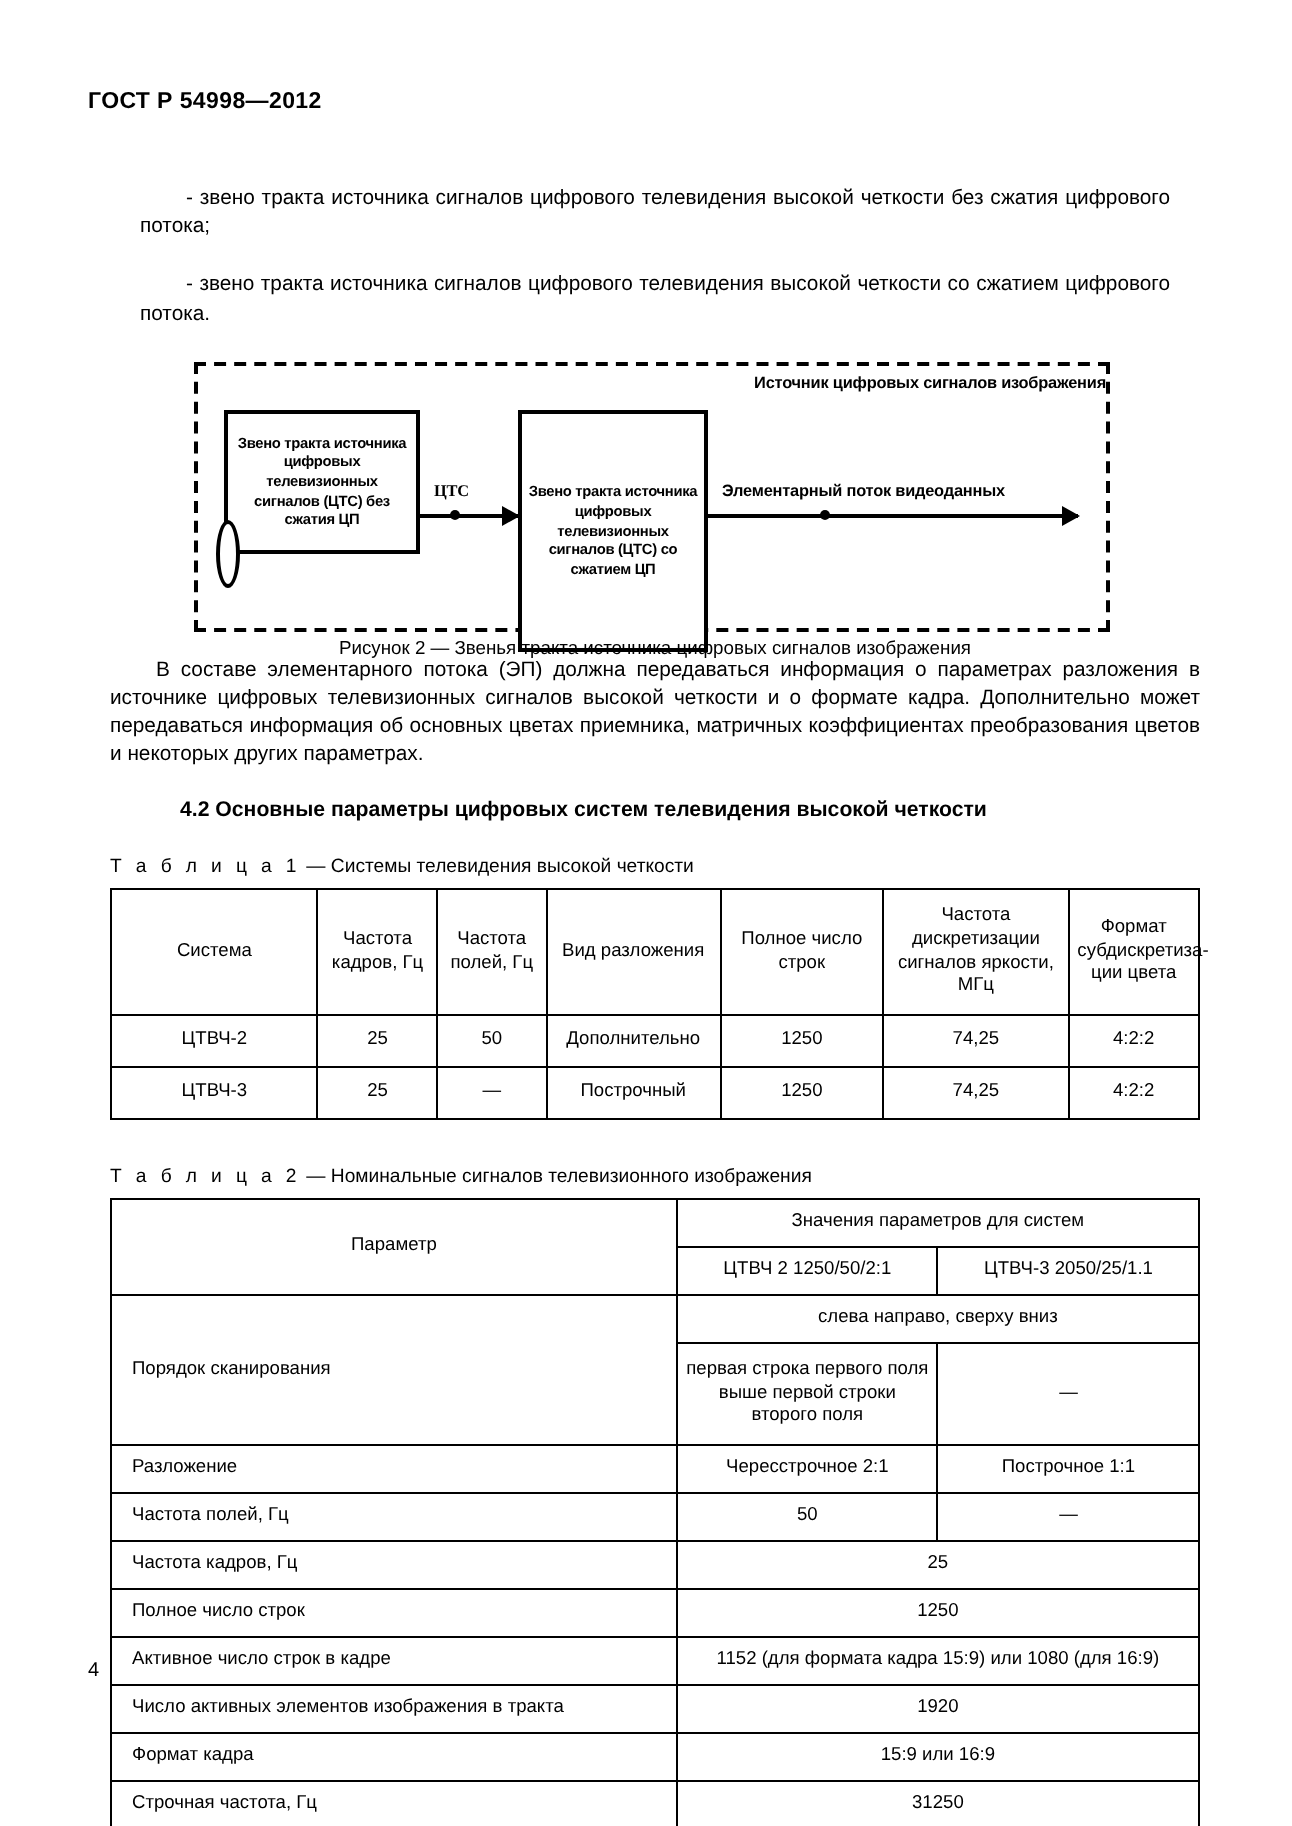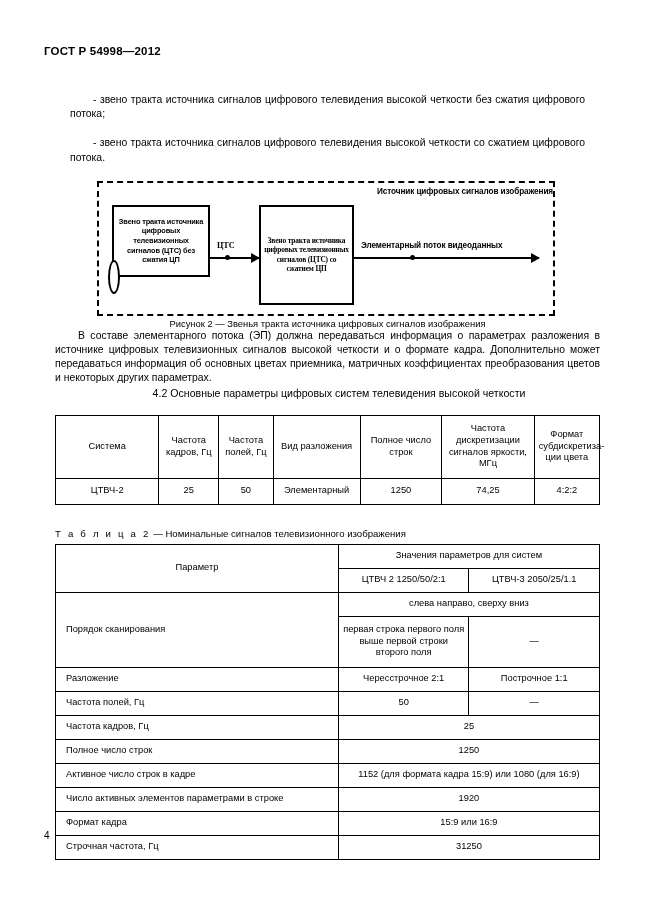--- a/index.html
+++ b/index.html
@@ -44,26 +44,25 @@
     text-indent: 23px;
   }
   p.dash-item {
     margin: 15px;
     font-size: 10.4px;
     line-height: 14.2px;
     text-align: justify;
     text-indent: 23px;
   }
   .section-head {
-    margin: 0;
+    margin: 12px;
     font-size: 10.6px;
-    font-weight: normal;
+    font-weight: bold;
     line-height: 15px;
     text-indent: 23px;
-    text-align: center;
   }
 
   
   .figure-wrap {
     margin-top: 16px;
     height: 148px;
     position: relative;
   }
   .diagram-outer {
     position: absolute;
@@ -93,21 +92,21 @@
     align-items: center;
     justify-content: center;
     text-align: center;
     font-size: 7.4px;
     font-weight: bold;
     line-height: 9.6px;
     padding: 2px;
     letter-spacing: -0.15px;
   }
   .blk-left { left: 13px; top: 22px; width: 98px; height: 72px; }
-  .blk-right { left: 160px; top: 22px; width: 95px; height: 100px; font-family: Liberation Serif, serif; }
+  .blk-right { left: 160px; top: 22px; width: 95px; height: 121px; }
 
   .lens {
     position: absolute;
     left: -6px;
     top: 53px;
     width: 12px;
     height: 34px;
     border: 2.5px solid #000;
     border-radius: 50%;
     background: #fff;
@@ -233,20 +232,21 @@
             <span class="dot"></span>
           </div>
       </div>
       <div class="figure-caption">Рисунок 2 — Звенья тракта источника цифровых сигналов изображения</div>
     </div>
 
     <p class="body-par">В составе элементарного  потока (ЭП) должна передаваться информация о параметрах разложения в источнике цифровых телевизионных сигналов высокой четкости и о формате кадра. Дополнительно может передаваться информация об основных цветах приемника, матричных коэффициентах преобразования цветов и некоторых других параметрах.</p>
     <p class="section-head">4.2 Основные параметры цифровых систем телевидения высокой четкости</p>
 
     <div class="t1-wrap">
+      <p class="tbl-caption"><span class="spaced">Т а б л и ц а 1</span><span> — Системы телевидения высокой четкости</span></p>
       <table class="gost-table">
         <colgroup>
           <col style="width:19%">
             <col style="width:11%">
             <col style="width:10%">
             <col style="width:16%">
             <col style="width:15%">
             <col style="width:17%">
             <col style="width:12%">
         </colgroup>
@@ -257,21 +257,30 @@
           <td>Частота полей, Гц</td>
           <td>Вид разложения</td>
           <td>Полное число строк</td>
           <td>Частота дискретизации сигналов яркости,  МГц</td>
           <td>Формат субдискретиза-ции цвета</td>
         </tr>
         <tr class="t1-body">
           <td>ЦТВЧ-2</td>
           <td>25</td>
           <td>50</td>
-          <td>Элементарный</td>
+          <td>Дополнительно</td>
+          <td>1250</td>
+          <td>74,25</td>
+          <td>4:2:2</td>
+        </tr>
+        <tr class="t1-body">
+          <td>ЦТВЧ-3</td>
+          <td>25</td>
+          <td>—</td>
+          <td>Построчный</td>
           <td>1250</td>
           <td>74,25</td>
           <td>4:2:2</td>
         </tr>
       </tbody>
         </table>
     </div>
 
     <div class="t2-wrap">
       <p class="tbl-caption"><span class="spaced">Т а б л и ц а  2</span><span> — Номинальные сигналов телевизионного изображения</span></p>
@@ -314,21 +323,21 @@
         </tr>
         <tr>
           <td class="lcell">Полное число строк</td>
           <td colspan="2">1250</td>
         </tr>
         <tr>
           <td class="lcell">Активное число строк в кадре</td>
           <td colspan="2">1152 (для формата кадра 15:9) или 1080 (для 16:9)</td>
         </tr>
         <tr>
-          <td class="lcell">Число активных элементов параметрами в строке</td>
+          <td class="lcell">Число активных элементов изображения в тракта</td>
           <td colspan="2">1920</td>
         </tr>
         <tr>
           <td class="lcell">Формат кадра</td>
           <td colspan="2">15:9 или 16:9</td>
         </tr>
         <tr>
           <td class="lcell">Строчная частота, Гц</td>
           <td colspan="2">31250</td>
         </tr>

